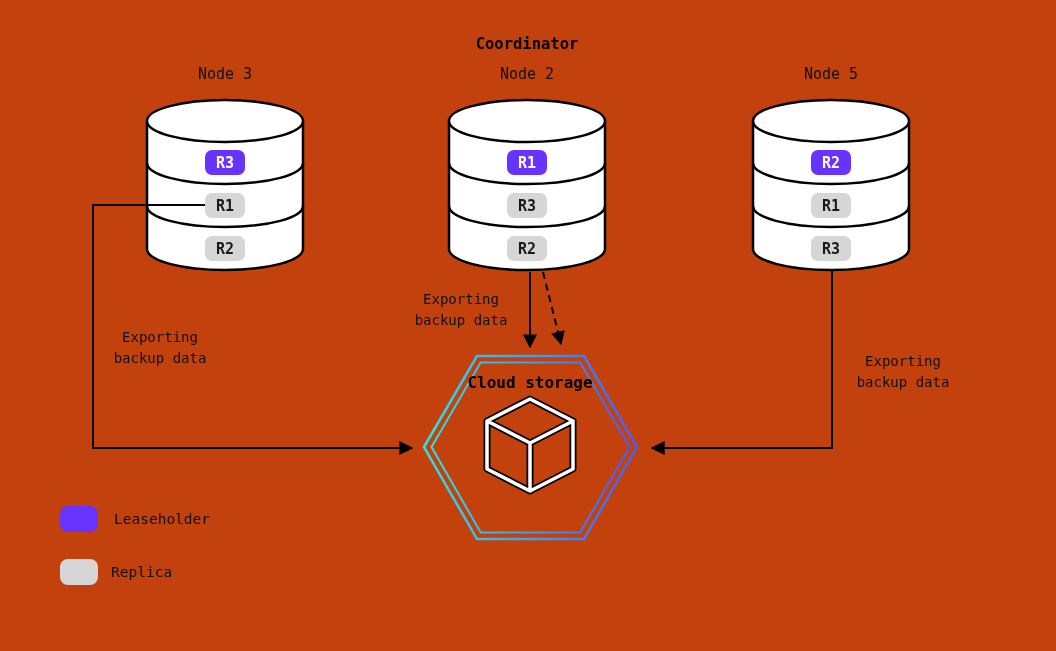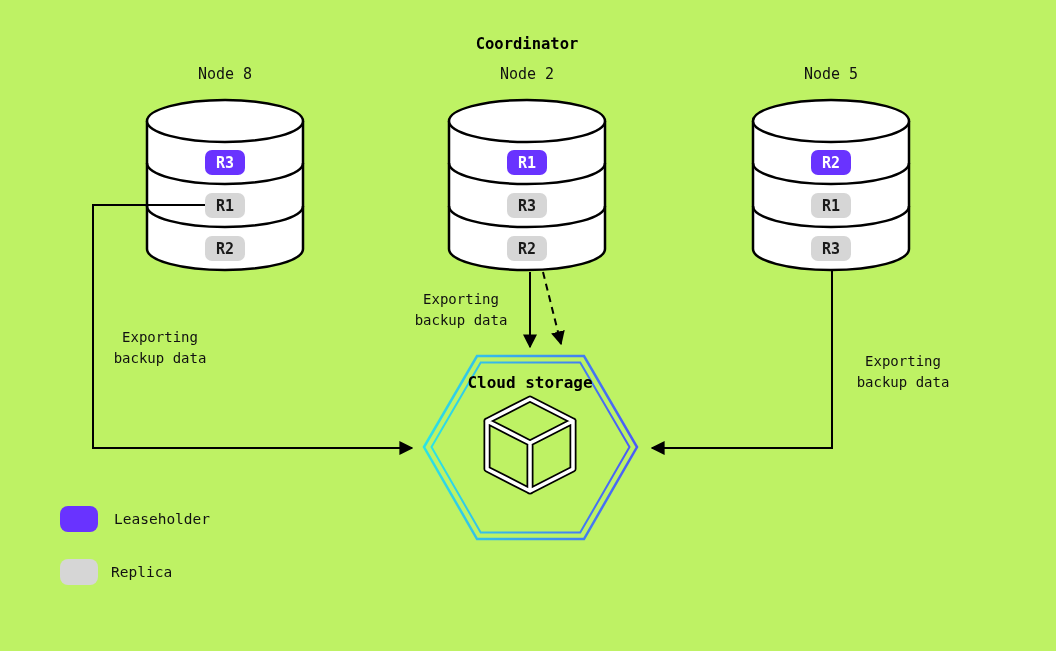--- a/index.html
+++ b/index.html
@@ -1,20 +1,20 @@
 <!DOCTYPE html>
 <html style="--leaseholder: #6933FF; --replica: #D6D6D6; --hexagon_gradient_start: #2BE4E4; --hexagon_gradient_end: #4B5BF7; --stroke: #000000;"><head>
 <meta charset="utf-8">
 <style>
   html, body { margin: 0; padding: 0; background: #ffffff; }
   .canvas {
     position: relative;
     width: 1056px;
     height: 651px;
-    background: #bef264;
+    background: #c2410c;
     font-family: "DejaVu Sans Mono", "Liberation Mono", monospace;
     color: #111111;
     overflow: hidden;
   }
   .layer {
     position: absolute;
     left: 0; top: 0;
   }
   .label {
     position: absolute;
@@ -127,21 +127,21 @@
     </g>
 
     <g fill="none" stroke-linejoin="round" stroke-linecap="round">
       <path d="M530 399 L573 421 L530 443 L487 421 Z M487 421 L487 469 L530 491 L573 469 L573 421 M530 443 L530 491" stroke="#000000" stroke-width="7"></path>
       <path d="M530 399 L573 421 L530 443 L487 421 Z M487 421 L487 469 L530 491 L573 469 L573 421 M530 443 L530 491" stroke="#ffffff" stroke-width="3.5"></path>
     </g>
   </svg>
 
   <div class="title" style="left:427px; top:35px; width:200px;">Coordinator</div>
 
-  <div class="node-label" style="left:155px; top:65px; width:140px;">Node 8</div>
+  <div class="node-label" style="left:155px; top:65px; width:140px;">Node 3</div>
   <div class="node-label" style="left:457px; top:65px; width:140px;">Node 2</div>
   <div class="node-label" style="left:761px; top:65px; width:140px;">Node 5</div>
 
   <div class="badge leaseholder" style="left:205px; top:150px;">R3</div>
   <div class="badge replica" style="left:205px; top:193px;">R1</div>
   <div class="badge replica" style="left:205px; top:236px;">R2</div>
 
   <div class="badge leaseholder" style="left:507px; top:150px;">R1</div>
   <div class="badge replica" style="left:507px; top:193px;">R3</div>
   <div class="badge replica" style="left:507px; top:236px;">R2</div>

